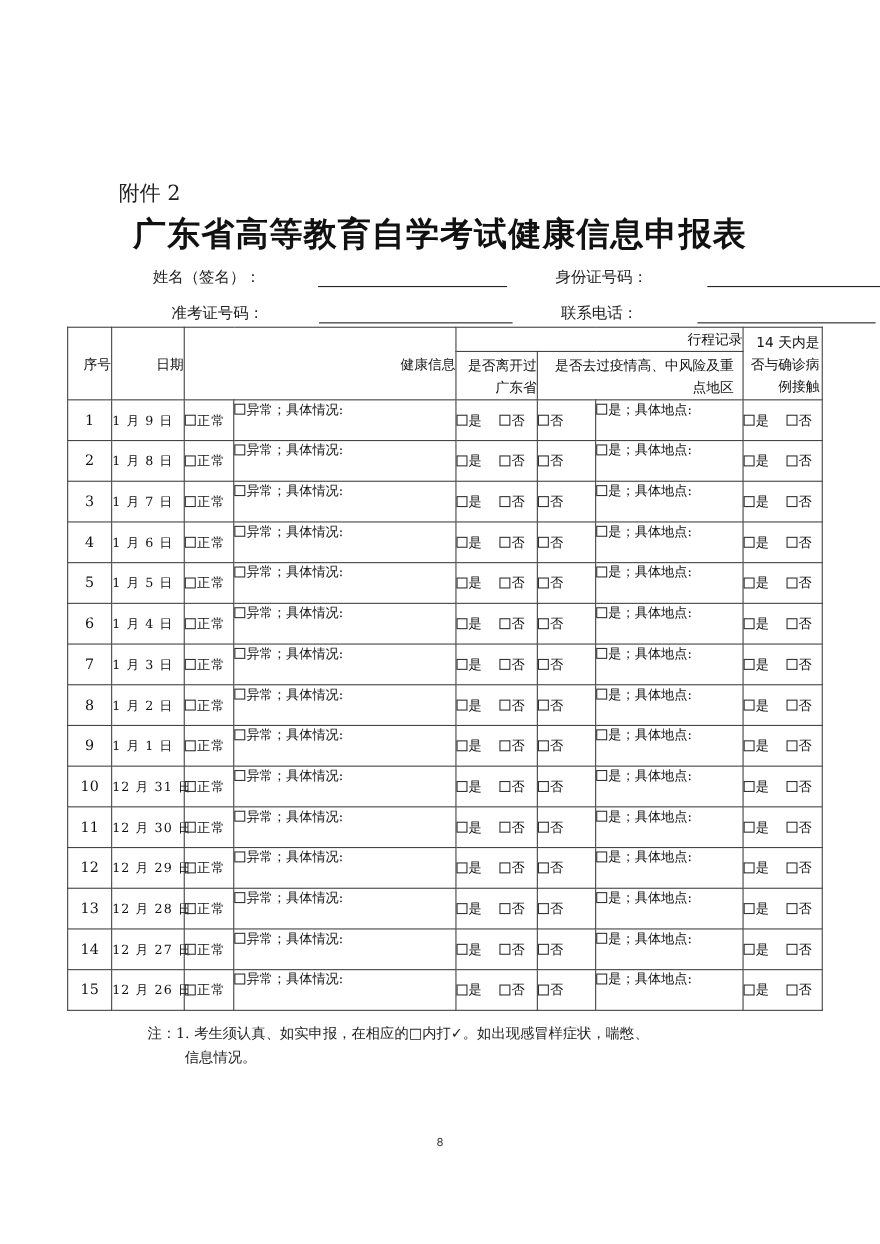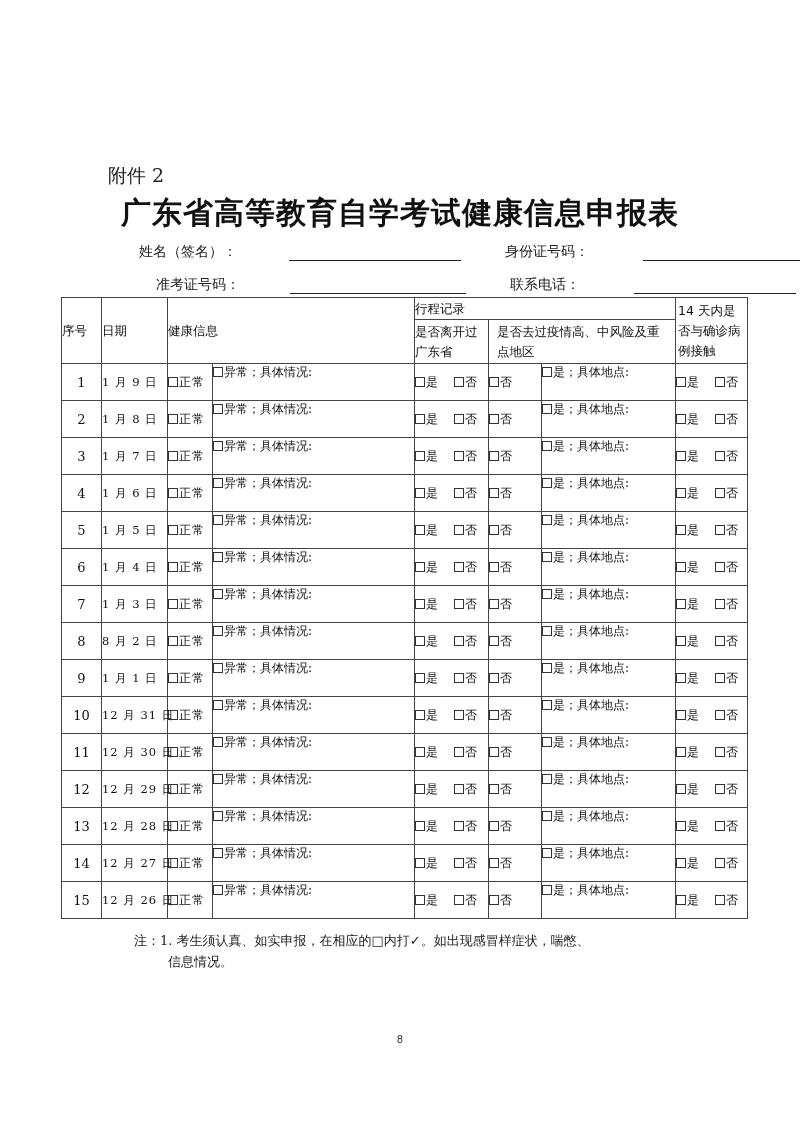--- a/index.html
+++ b/index.html
@@ -4,21 +4,21 @@
 <style>
   html, body { margin:0; padding:0; background:#ffffff; }
   body { width:800px; height:1131px; position:relative; overflow:hidden; color:#111; font-family:"DejaVu Serif", serif; }
   .attach { position:absolute; left:108px; top:163px; font-size:19px; font-family:"DejaVu Serif", serif; color:#222; }
   .title { position:absolute; left:0; width:800px; top:193px; text-align:center; font-size:30px; font-weight:bold; font-family:"DejaVu Serif", serif; letter-spacing:1px; color:#111; }
   .field-row { position:absolute; font-family:"DejaVu Sans", sans-serif; font-size:14px; color:#222; display:flex; align-items:flex-end;gap:44px; }
   .field-row .lbl { white-space:nowrap; }
   .field-row .line { border-bottom:1px solid #222; height:16px; display:inline-block; }
   table.form { position:absolute; left:61px; top:297px; border-collapse:collapse; table-layout:fixed; width:686px; }
   table.form td, table.form th { border:1px solid #444; padding:0; font-weight:normal; }
-  th { font-family:"DejaVu Sans", sans-serif; font-size:12.5px; text-align:left; line-height:20px; }
+  th { font-family:"DejaVu Sans", sans-serif; font-size:12.5px; text-align:right; line-height:20px; }
   td { font-family:"DejaVu Serif", serif; font-size:12px; height:36px; vertical-align:middle; }
   td.num { text-align:center; font-size:13px; }
   td.date { padding-left:2px; letter-spacing:1px; white-space:nowrap; font-size:11.5px; }
   td.normal { padding-left:2px; white-space:nowrap; letter-spacing:1px; }
   td.abn, td.place { vertical-align:top; padding-top:6px; padding-left:2px; }
   td.yn { white-space:nowrap; padding-left:2px; }
   .chk { display:inline-block; width:8px; height:8px; border:1px solid #333; vertical-align:-1px; margin-right:1px; }
   .gap { display:inline-block; width:16px; }
   .notes { position:absolute; left:134px; top:918px; width:580px; font-family:"DejaVu Serif", serif; font-size:13px; line-height:21px; color:#222;margin-top:12px; }
   .notes .indent { padding-left:34px; }
@@ -135,21 +135,21 @@
         <td class="date">1 月 3 日</td>
         <td class="normal"><span class="chk"></span><span>正常</span></td>
         <td class="abn"><span class="chk"></span><span>异常；具体情况:</span></td>
         <td class="yn"><span class="chk"></span><span>是</span><span class="gap"></span><span class="chk"></span><span>否</span></td>
         <td class="yn"><span class="chk"></span><span>否</span></td>
         <td class="place"><span class="chk"></span><span>是；具体地点:</span></td>
         <td class="yn"><span class="chk"></span><span>是</span><span class="gap"></span><span class="chk"></span><span>否</span></td>
       </tr>
       <tr>
         <td class="num">8</td>
-        <td class="date">8 月 2 日</td>
+        <td class="date">1 月 2 日</td>
         <td class="normal"><span class="chk"></span><span>正常</span></td>
         <td class="abn"><span class="chk"></span><span>异常；具体情况:</span></td>
         <td class="yn"><span class="chk"></span><span>是</span><span class="gap"></span><span class="chk"></span><span>否</span></td>
         <td class="yn"><span class="chk"></span><span>否</span></td>
         <td class="place"><span class="chk"></span><span>是；具体地点:</span></td>
         <td class="yn"><span class="chk"></span><span>是</span><span class="gap"></span><span class="chk"></span><span>否</span></td>
       </tr>
       <tr>
         <td class="num">9</td>
         <td class="date">1 月 1 日</td>

